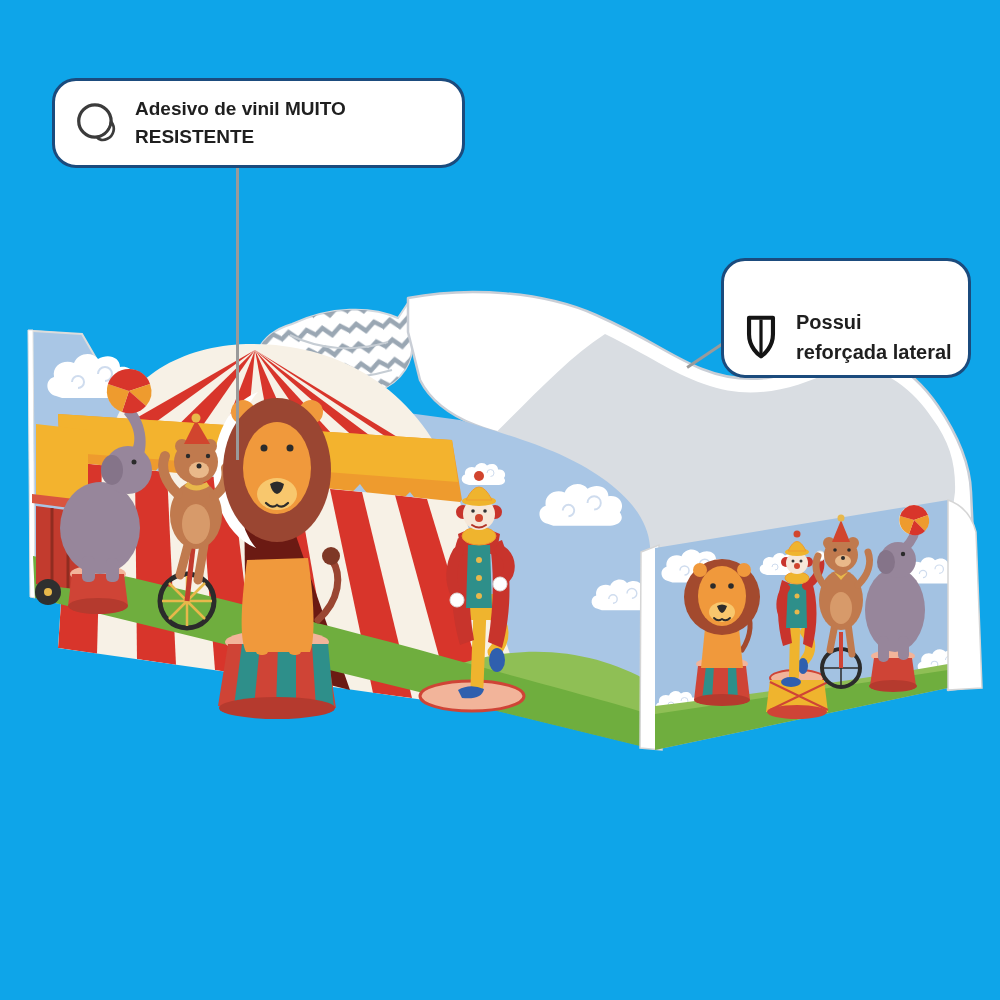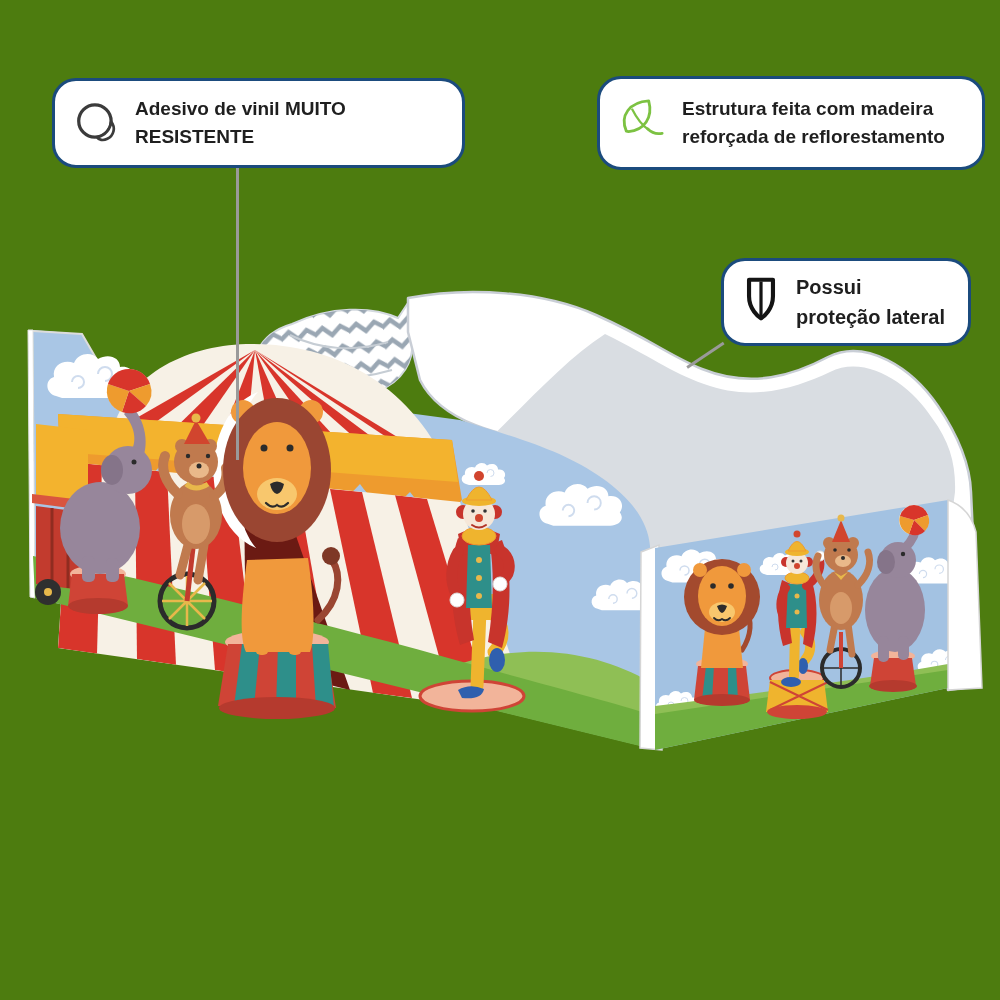--- a/index.html
+++ b/index.html
@@ -1,26 +1,26 @@
 <!DOCTYPE html>
 <html style="--callout_border: #1b4b7d; --callout_text: #1f1f1f; --leader_line: #9a9a9a; --icon_dark: #3b3b3b; --leaf_green: #7cc242; --sky: #a9c6e5; --sky2: #a3c2e2; --grass_dark: #6fae3e; --grass_light: #8fbf55; --tent_red: #d8352b; --cream: #f7f1e6; --awning_yellow: #f3b32e; --awning_orange: #ee9b2e; --entrance_dark: #6b1a13; --lion_mane: #9a4632; --lion_face: #f0993c; --muzzle: #f8c76d; --bear_brown: #c07a4e; --bear_light: #d79a6a; --elephant_gray: #97869b; --elephant_dark: #857489; --ped_red: #cf4436; --ped_teal: #2e8f8a; --ped_top: #f2b49a; --ped_base: #b53a2e; --clown_red: #c8342c; --clown_teal: #2e8f8a; --clown_yellow: #efb42e; --clown_skin: #f6e7d8; --shoe_blue: #2f5fae; --mattress: #d9dde2; --mattress_seam: #b7bcc4; --rail_stroke: #c9ced6; --pillow_stripe: #8f9dab; --cloud_curl: #cfdcee;"><head>
 <meta charset="utf-8">
 <style>
   html,body{margin:0;padding:0;background:#fff;}
-  .stage{position:relative;width:1000px;height:1000px;background:#4d7c0f;overflow:hidden;
+  .stage{position:relative;width:1000px;height:1000px;background:#0ea5e9;overflow:hidden;
          font-family:"Liberation Sans","DejaVu Sans",sans-serif;}
   .callout{position:absolute;display:flex;align-items:center;gap:12px;
            background:#fff;border:3px solid var(--callout_border);border-radius:24px;
            box-sizing:border-box;padding:8px 14px 8px 14px;z-index:5;}
   .callout .txt{font-weight:bold;color:var(--callout_text);line-height:1.5;}
   .c1{left:52px;top:78px;width:413px;height:90px;}
   .c1 .txt{font-size:19px;}
   .c2{left:597px;top:76px;width:388px;height:94px;}
   .c2 .txt{font-size:19px;}
-  .c3{left:721px;top:258px;width:250px;height:88px;}
+  .c3{left:721px;top:258px;width:250px;height:120px;align-items:flex-end;}
   .c3 .txt{font-size:20px;}
   .leader{position:absolute;background:var(--leader_line);z-index:2;}
   .leader1{left:236px;top:168px;width:2.5px;height:292px;}
   .leader2{left:687px;top:366px;width:44px;height:2.5px;transform-origin:left center;transform:rotate(-33.7deg);}
   .bed-svg{position:absolute;left:0;top:0;z-index:1;}
   
   .f-sky{fill:var(--sky);} .f-sky2{fill:var(--sky2);}
   .f-grassd{fill:var(--grass_dark);} .f-grassl{fill:var(--grass_light);}
   .f-red{fill:var(--tent_red);} .f-cream{fill:var(--cream);}
   .f-yellow{fill:var(--awning_yellow);} .f-orange{fill:var(--awning_orange);}
@@ -349,40 +349,27 @@
       <svg width="54" height="54" viewBox="0 0 100 100">
         <circle cx="48" cy="50" r="30" fill="#ffffff" stroke="#3b3b3b" stroke-width="6"></circle>
         <path d="M52,80 C68,77 77,64 78,51 C87,62 83,77 71,83 C63,87 55,85 52,80 Z" fill="#ffffff" stroke="#3b3b3b" stroke-width="5" stroke-linejoin="round"></path>
       </svg>
     </span>
     <span class="txt">
       <span>Adesivo de vinil MUITO RESISTENTE</span><br>
     </span>
   </div>
 
-  <div class="callout c2">
-    <span>
-      <svg width="56" height="56" viewBox="0 0 100 100">
-        <path d="M22,68 C10,40 28,16 62,14 C70,44 54,66 26,69 Z" fill="none" stroke="#7cc242" stroke-width="5" stroke-linejoin="round"></path>
-        <path d="M32,28 C40,44 48,56 62,66" fill="none" stroke="#7cc242" stroke-width="4"></path>
-        <path d="M60,64 C68,72 76,74 86,72" fill="none" stroke="#7cc242" stroke-width="5" stroke-linecap="round"></path>
-      </svg>
-    </span>
-    <span class="txt">
-      <span>Estrutura feita com madeira</span><br>
-      <span>reforçada de reflorestamento</span>
-    </span>
-  </div>
 
   <div class="callout c3">
     <span>
       <svg width="46" height="50" viewBox="0 0 100 108">
         <path d="M24,10 H76 V46 C76,74 56,90 50,94 C44,90 24,74 24,46 Z" fill="none" stroke="#141414" stroke-width="9" stroke-linejoin="round"></path>
         <path d="M50,14 V90" stroke="#141414" stroke-width="7"></path>
       </svg>
     </span>
     <span class="txt">
       <span>Possui</span><br>
-      <span>proteção lateral</span>
+      <span>reforçada lateral</span>
     </span>
   </div>
 
 </div>
 
 </body></html>

